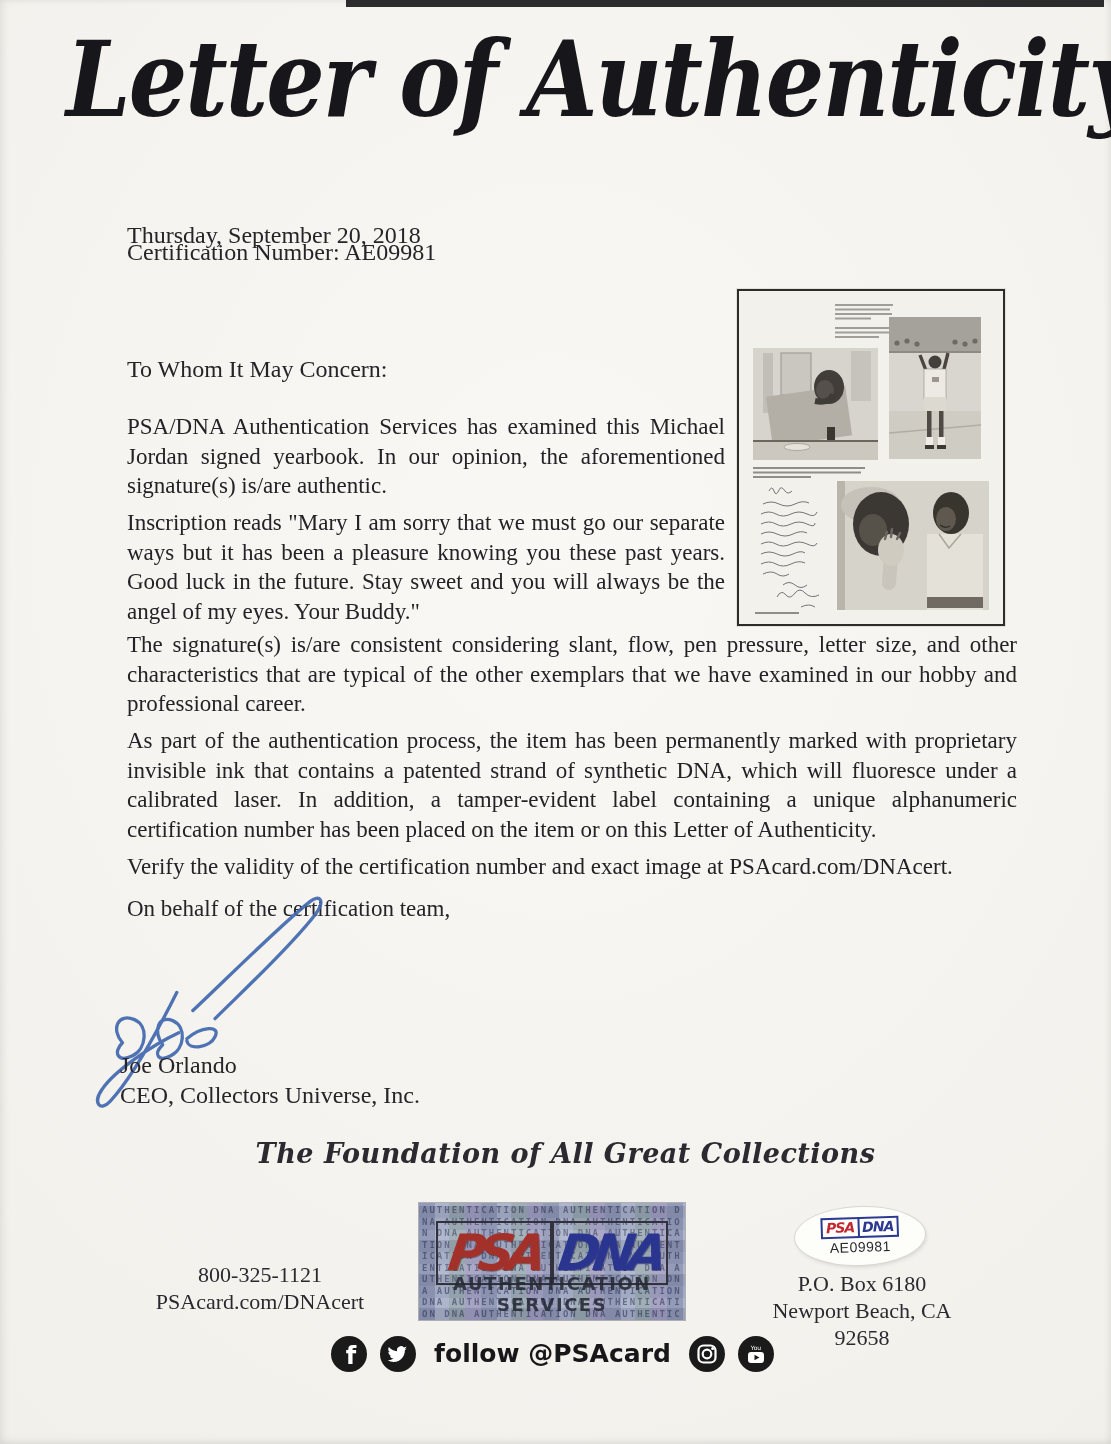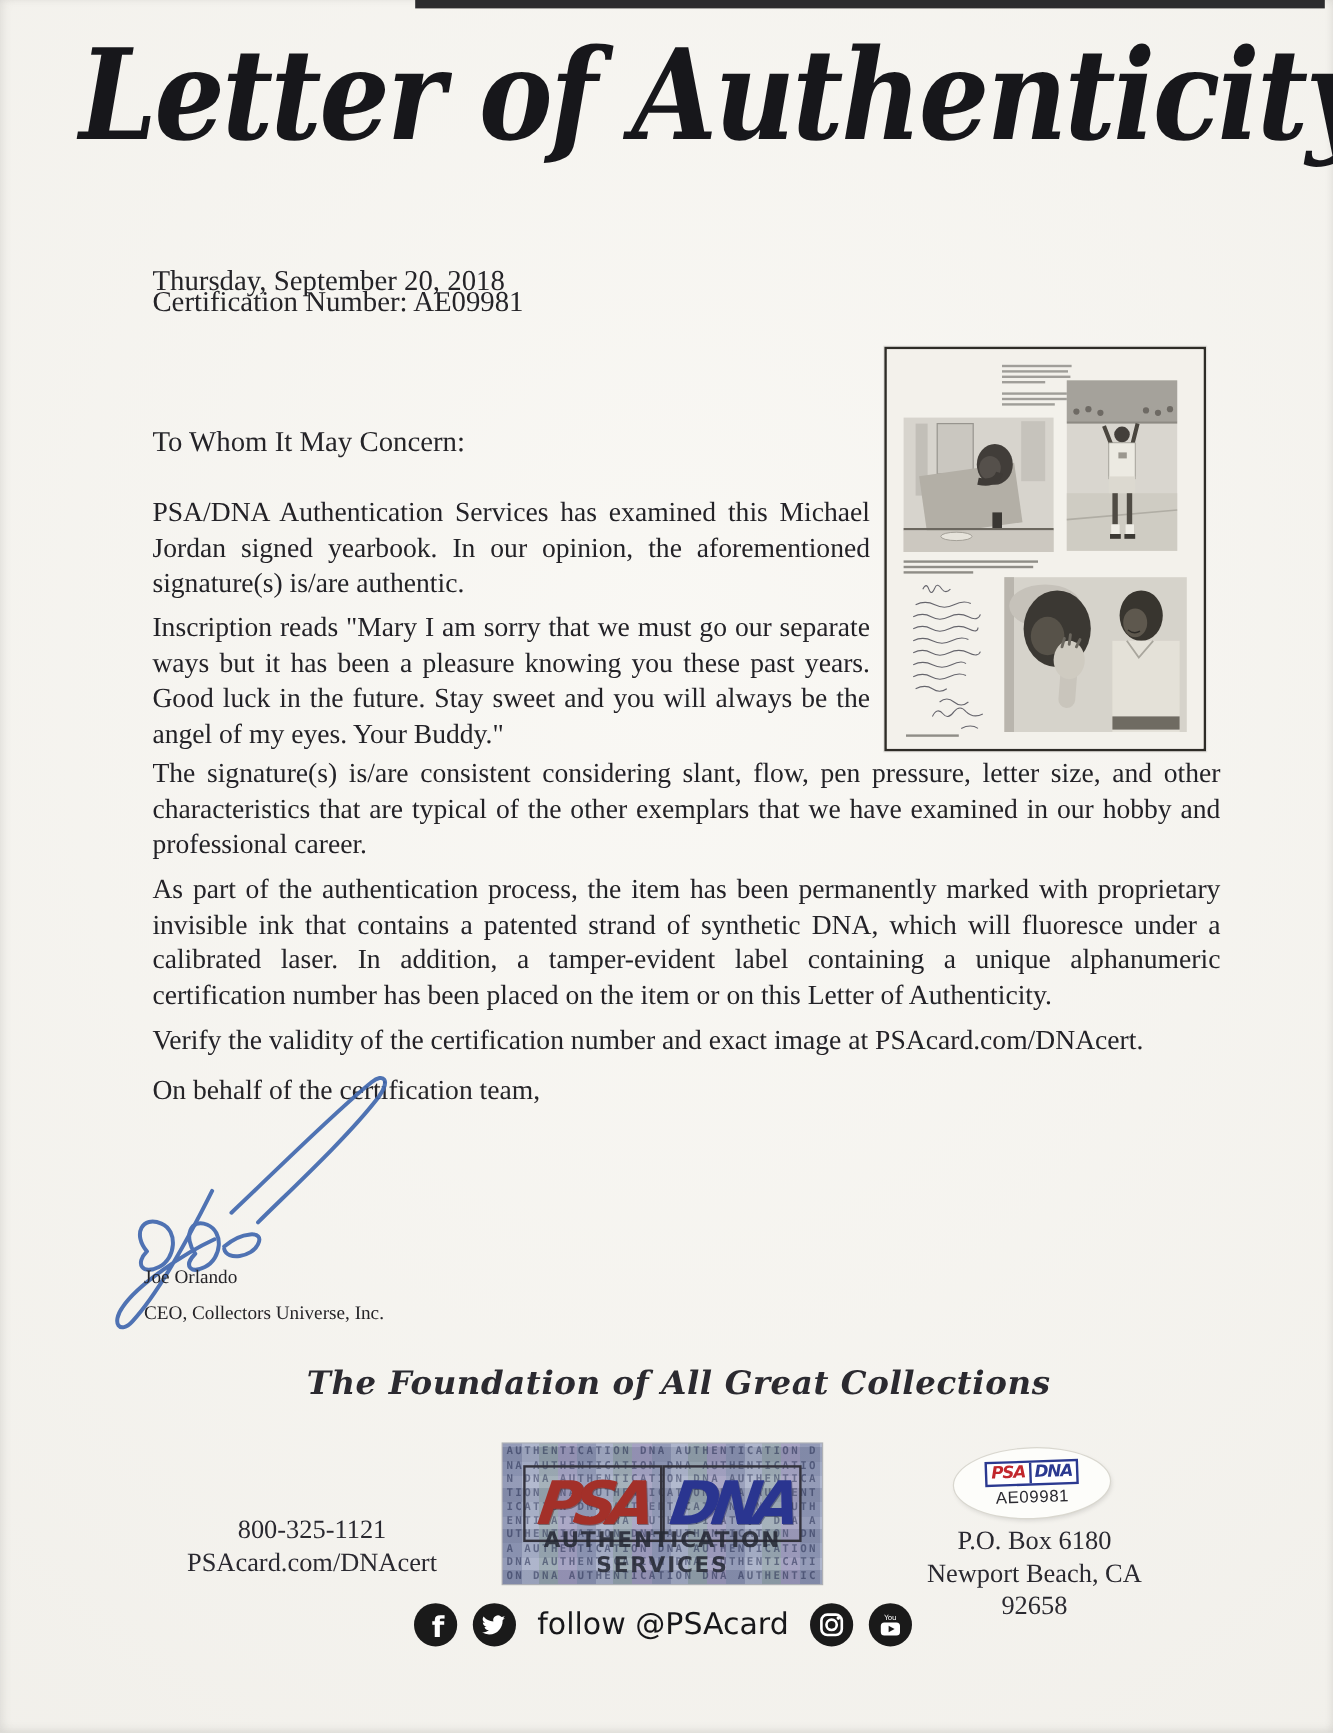--- a/index.html
+++ b/index.html
@@ -33,21 +33,21 @@
   .pos-p3{top:630px;}
   .pos-p4{top:726px;}
   .pos-p5{top:852px;text-align:left;}
   .closing{left:127px;top:896px;font-size:23px;}
   .photo-inset{
     position:absolute;left:737px;top:289px;width:264px;height:333px;
     border:2px solid #2e2c27;background:#f3f1eb;box-shadow:0 0 0 1px rgba(0,0,0,.08);
   }
   .photo-inset svg{display:block;width:100%;height:100%;}
   .signature-svg{position:absolute;left:56px;top:890px;width:312px;height:220px;}
-  .signer{position:absolute;left:120px;top:1050px;font-size:16px;line-height:30px;}
+  .signer{position:absolute;left:120px;top:1050px;font-size:24px;line-height:30px;}
   .tagline{
     position:absolute;left:0;top:1138px;width:1075px;text-align:center;
     font-family:"DejaVu Serif", serif;font-style:italic;font-weight:600;
     font-size:27px;color:#2b2a30;letter-spacing:.5px;margin-left:28px;
   }
   
   .hologram{
     position:absolute;left:419px;top:1203px;width:266px;height:117px;overflow:hidden;
     background:
       repeating-linear-gradient(90deg, rgba(130,138,172,.55) 0 16px, rgba(178,186,210,.5) 16px 30px, rgba(148,170,164,.45) 30px 46px, rgba(162,150,192,.5) 46px 62px),
@@ -69,21 +69,21 @@
   .holo-psa{color:#a33029;text-shadow:1px 1px 0 rgba(70,15,12,.45);}
   .holo-dna{color:#2a3590;text-shadow:1px 1px 0 rgba(15,20,70,.45);}
   .holo-services{
     position:absolute;bottom:5px;width:100%;text-align:center;
     font-family:"DejaVu Sans", sans-serif;font-weight:700;font-size:18px;
     letter-spacing:1.5px;color:rgba(38,41,52,.88);
   }
   
   .social-row{position:absolute;left:0;top:1324px;width:1105px;display:flex;align-items:center;justify-content:center;gap:11px;}
   .icn{width:38px;height:38px;}
-  .follow-label{font-family:"DejaVu Sans", sans-serif;font-weight:400;font-size:25px;color:#17171a;margin:15px 6px;}
+  .follow-label{font-family:"DejaVu Sans", sans-serif;font-weight:700;font-size:25px;color:#17171a;margin:15px 6px;}
   
   .contact{position:absolute;text-align:center;font-size:22px;line-height:27px;color:#2a2930;}
   .contact-left{left:150px;top:1261px;width:220px;}
   .contact-right{left:752px;top:1270px;width:220px;}
   .oval{
     position:absolute;left:795px;top:1207px;width:130px;height:58px;background:#fdfdfa;
     border-radius:50%;transform:rotate(-2deg);
     box-shadow:0 0 0 1px #d9d7cf, 1px 2px 4px rgba(0,0,0,.13);
     display:flex;flex-direction:column;align-items:center;justify-content:center;gap:1px;
   }

